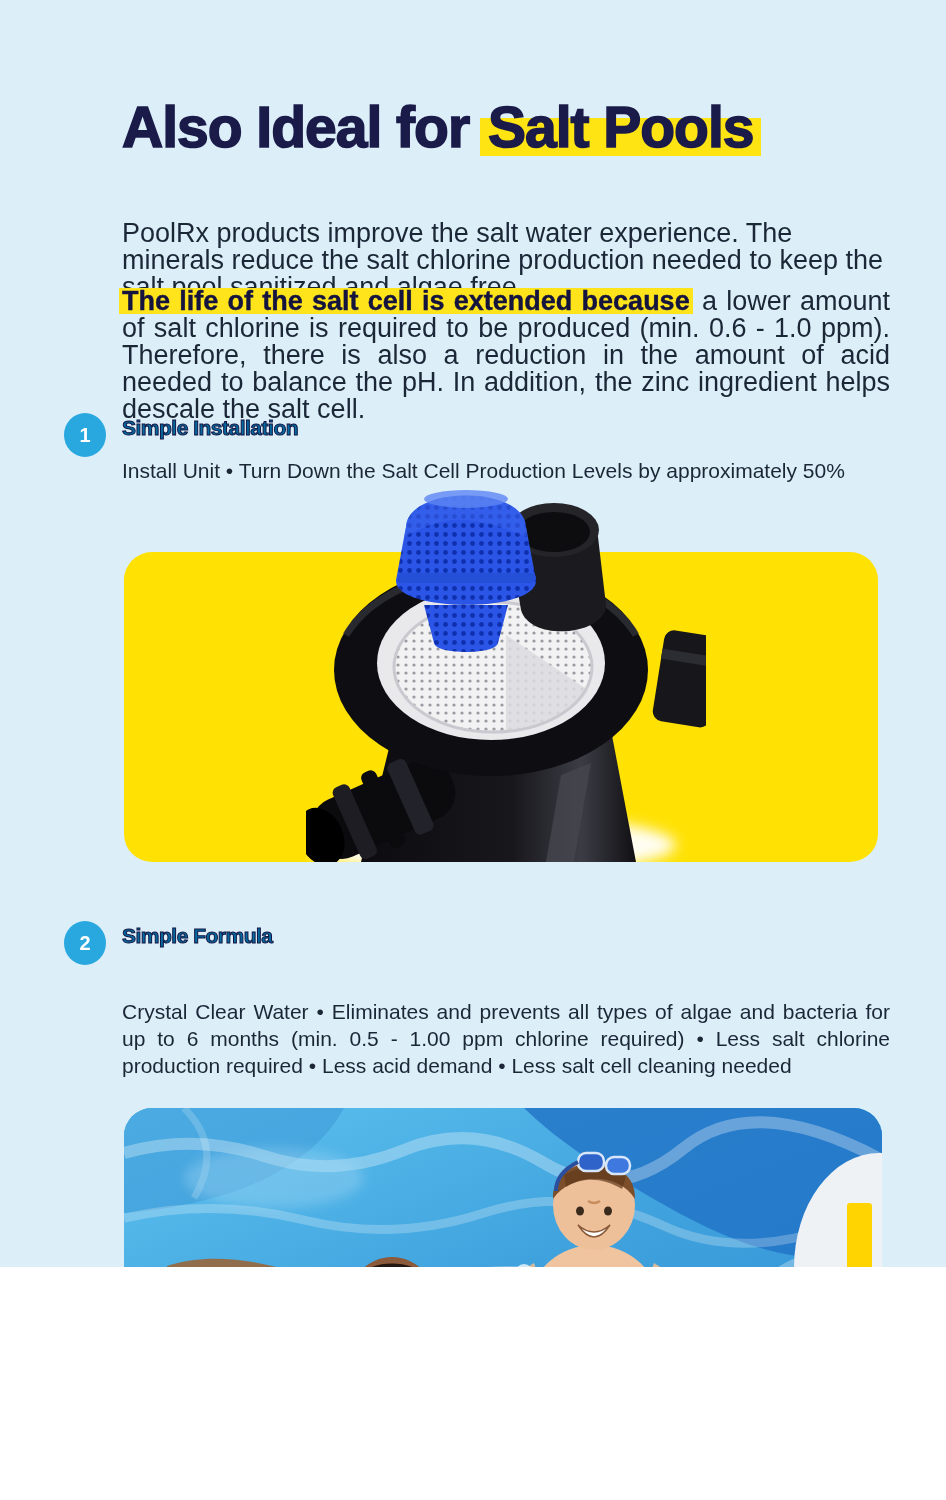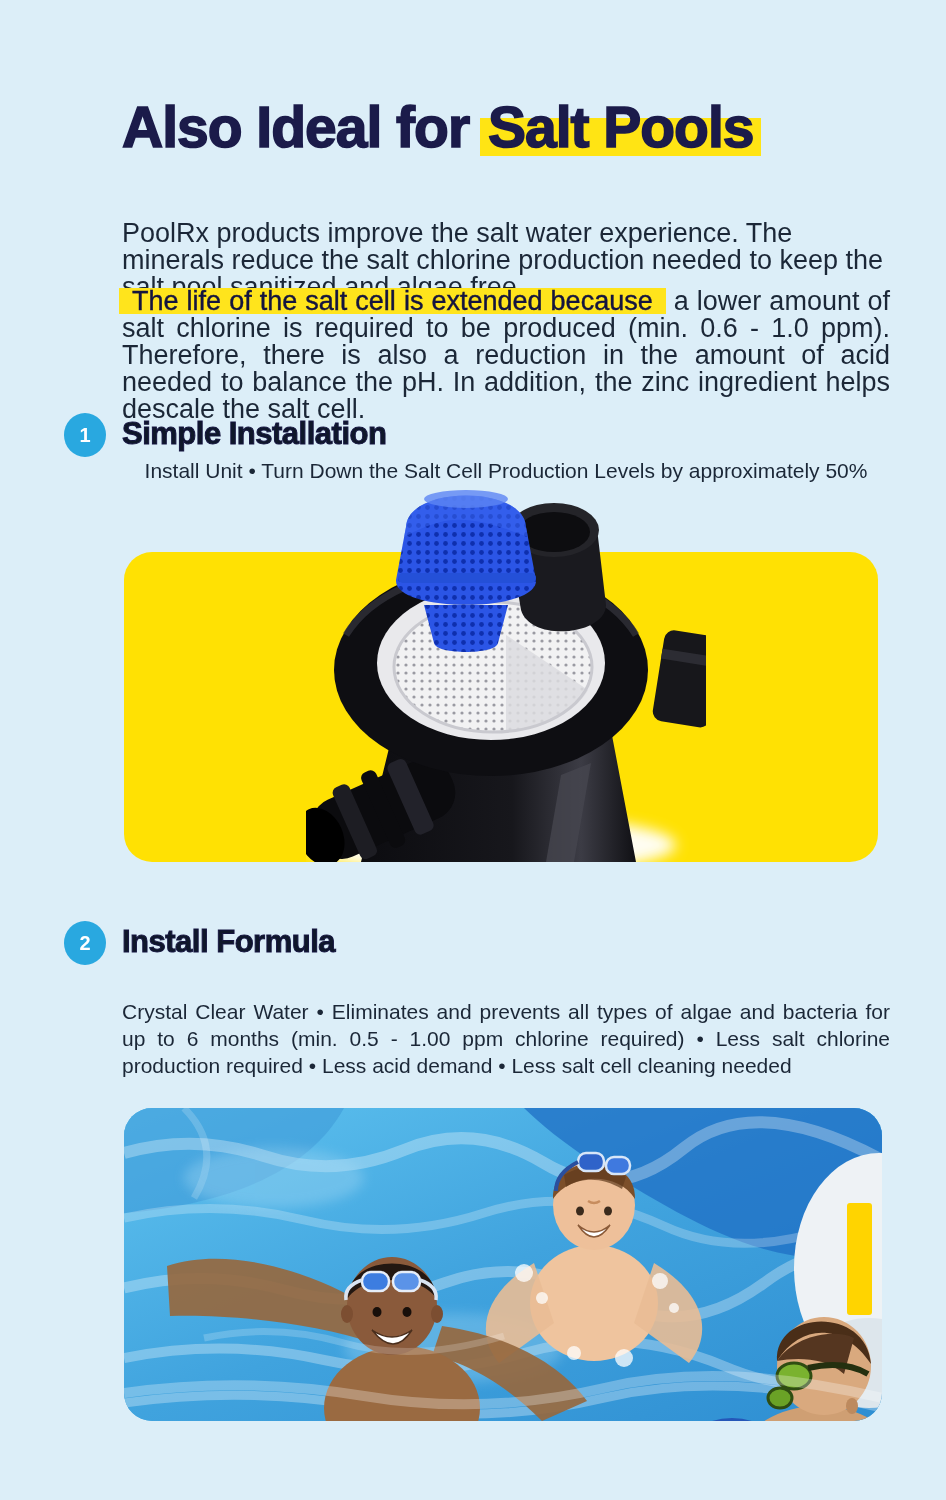--- a/index.html
+++ b/index.html
@@ -1,18 +1,18 @@
 <!DOCTYPE html>
 <html><head>
 <meta charset="utf-8">
 <style>
   html,body{margin:0;padding:0;}
   .page{
     position:relative;
-    width:946px;height:1500px;
+    width:946px;height:1267px;
     background:#DCEEF8;
     overflow:hidden;
     font-family:"Liberation Sans", sans-serif;
     color:#1b2737;
   }
   .abs{position:absolute;}
   .page-title{
     left:122px;top:94px;width:790px;
     font-size:57px;font-weight:bold;letter-spacing:-1px;
     color:#1b1b4a;
@@ -23,45 +23,45 @@
     background:linear-gradient(to bottom, rgba(0,0,0,0) 36%, #FFE414 36%, #FFE414 96%, rgba(0,0,0,0) 96%);
     padding:0 8px;margin:0 -4px;
   }
   .para{
     left:122px;width:768px;
     font-size:27px;line-height:27px;
   }
   .p1{top:220px;}
   .p2{top:288px;text-align:justify;}
   .hl-lead{
-    font-weight:normal;color:#14143f;
+    font-weight:bold;color:#14143f;
     background:linear-gradient(to bottom, rgba(0,0,0,0) 8%, #FFE41C 8%, #FFE41C 92%, rgba(0,0,0,0) 92%);
-    padding:0 13px;margin-left:-3px;
+    padding:0 3px;margin-left:-3px;
     -webkit-text-stroke:0.4px #14143f;
   }
   .badge{
     width:42px;height:44px;border-radius:50%;
     background:#29A8E0;
     display:flex;align-items:center;justify-content:center;
     color:#ffffff;font-size:20px;font-weight:bold;
   }
   .badge1{left:64px;top:413px;}
   .badge2{left:64px;top:921px;}
   .sec-heading{
     left:122px;
-    font-size:31px;font-weight:bold;letter-spacing:-0.5px;
-    color:#0f172a;
+    font-size:21px;font-weight:bold;letter-spacing:-0.5px;
+    color:#0369a1;
     -webkit-text-stroke:1px #14143f;
     white-space:nowrap;
   }
   .h1{top:416px;}
   .h2{top:924px;}
   .sec-body{
     left:122px;width:768px;
-    font-size:21px;line-height:27px;text-align:center;
+    font-size:21px;line-height:27px;
   }
   .b1{top:457px;white-space:nowrap;}
   .b2{top:967px;text-align:justify;margin-top:31px;}
   .panel{
     border-radius:28px;
   }
   .panel1{
     left:124px;top:552px;width:754px;height:310px;
     background:#FFE103;
   }
@@ -157,21 +157,21 @@
         <path d="M 100,42 C 102,0 218,0 220,42 L 222,52 C 160,28 140,30 98,52 Z" fill="#3a66f0" opacity="0.55"></path>
         <rect x="92" y="88" width="138" height="10" rx="5" fill="#2450d8"></rect>
         <ellipse cx="160" cy="14" rx="42" ry="9" fill="#5d85f4" opacity="0.8"></ellipse>
       </g>
     </svg>
   </div>
 
   <div class="abs badge badge2">
     <span>2</span>
   </div>
-  <div class="abs sec-heading h2">Install Formula</div>
+  <div class="abs sec-heading h2">Simple Formula</div>
   <div class="abs sec-body b2">Crystal Clear Water • Eliminates and prevents all types of algae and bacteria for up to 6 months (min. 0.5 - 1.00 ppm chlorine required) • Less salt chlorine production required • Less acid demand • Less salt cell cleaning needed</div>
 
   <div class="abs panel panel2">
     <svg width="758" height="313" viewBox="0 0 758 313">
       <defs>
         <linearGradient id="waterG" x1="0" y1="0" x2="1" y2="1">
           <stop offset="0" stop-color="#5ec2ef"></stop>
           <stop offset="0.5" stop-color="#40a3de"></stop>
           <stop offset="1" stop-color="#2e8ed2"></stop>
         </linearGradient>

